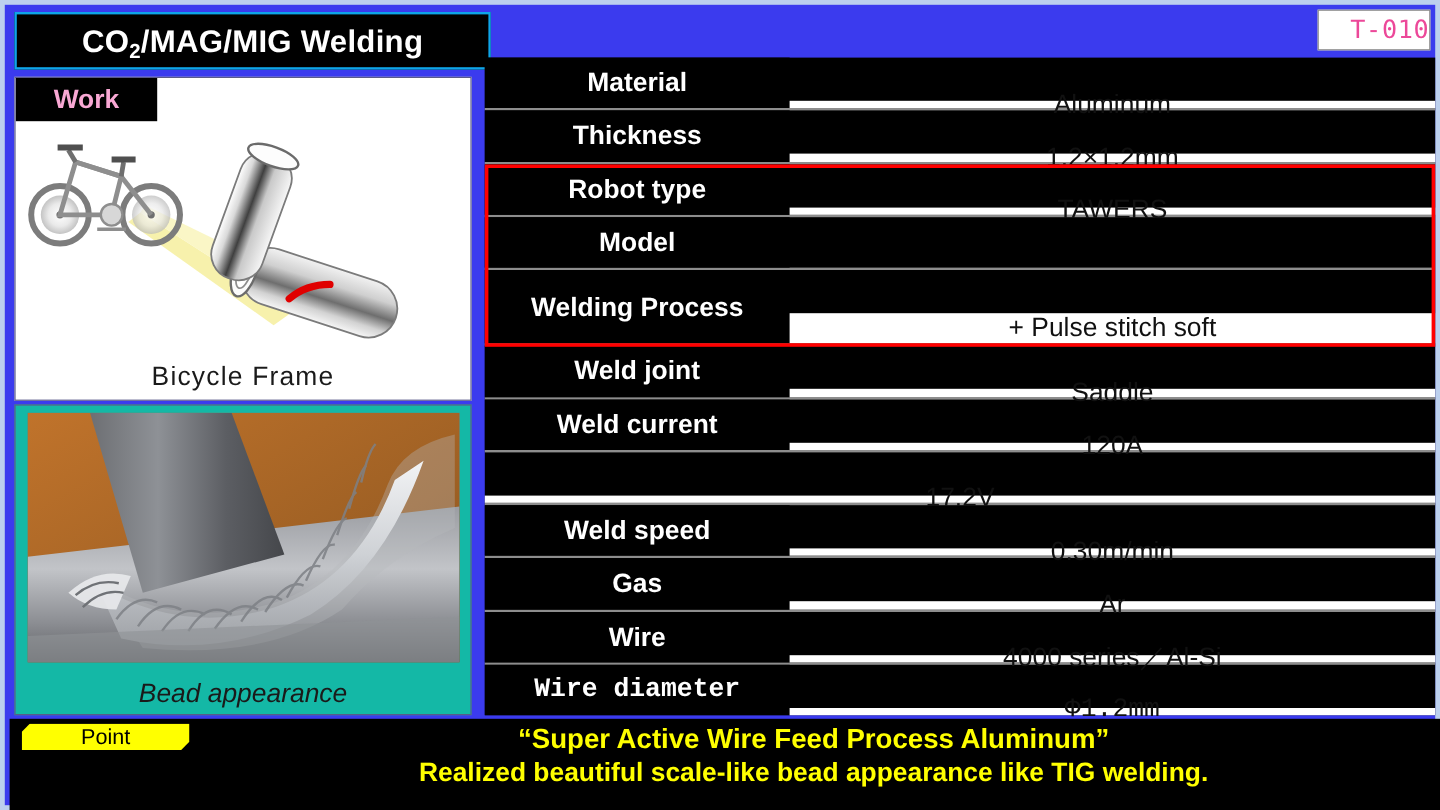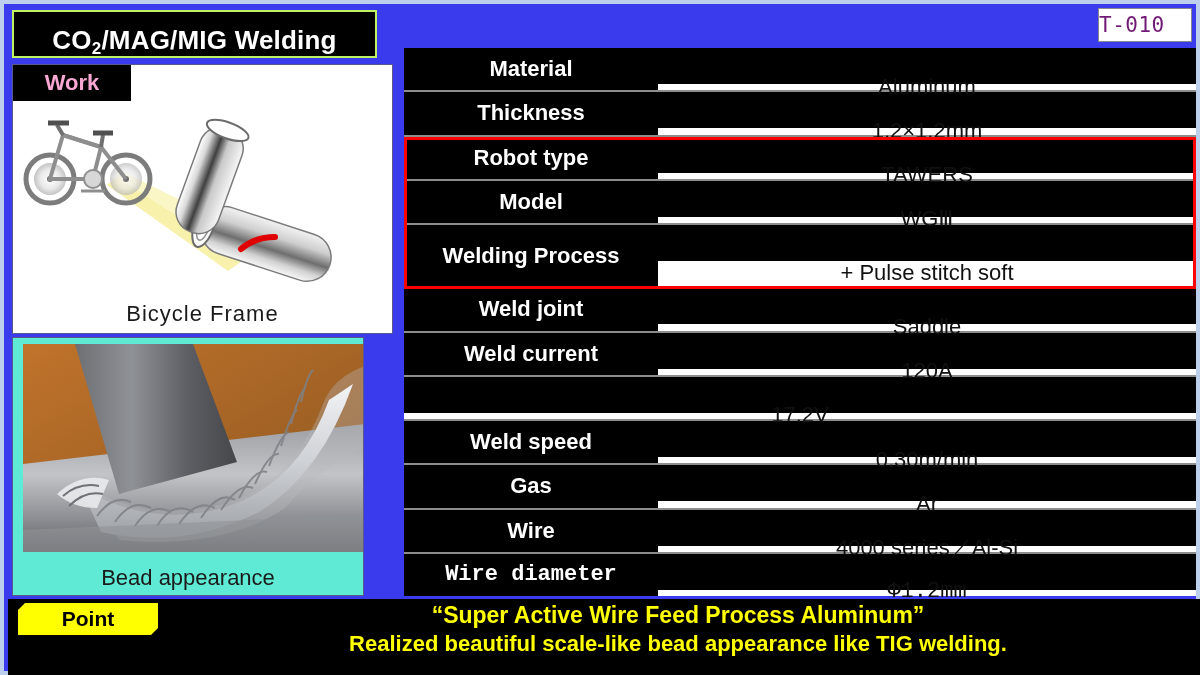--- a/index.html
+++ b/index.html
@@ -26,38 +26,38 @@
   .code-chip {
     position: absolute;
     top: 4px;
     right: 4px;
     width: 92px;
     height: 32px;
     background: #ffffff;
     border: 1px solid #8a8a8a;
     display: flex;
     align-items: center;
-    justify-content: flex-start;
+    justify-content: flex-end;
     font-size: 21px;
     letter-spacing: 0.5px;
-    color: #701a75;
+    color: #ec4899;
     font-family: "DejaVu Sans Mono", monospace;
   }
 
   
   .title-bar {
     position: absolute;
     left: 8px;
     top: 6px;
-    width: 365px;
+    width: 397px;
     height: 48px;
     background: #000000;
-    border: 2px solid #bef264;
-    display: flex;
-    align-items: flex-end;
+    border: 2px solid #0ea5e9;
+    display: flex;
+    align-items: center;
     justify-content: center;
     box-sizing: border-box;
   }
   .title-bar .title-text {
     color: #ffffff;
     font-size: 26px;
     font-weight: bold;
     letter-spacing: 0.2px;
     white-space: nowrap;
   }
@@ -111,26 +111,27 @@
     left: 0;
     top: 34px;
     width: 381px;
     height: 200px;
   }
 
   .photo-panel {
     position: absolute;
     left: 8px;
     top: 333px;
-    width: 352px;
+    width: 381px;
     height: 259px;
-    background: #5eead4;
+    background: #14b8a6;
     border: 1px solid #5a5a8a;
     box-sizing: border-box;
     overflow: hidden;
+    font-style: italic;
   }
   .photo-img {
     position: absolute;
     left: 10px;
     top: 6px;
     width: 360px;
     height: 208px;
     overflow: hidden;
     background: #8a7460;
   }
@@ -211,25 +212,25 @@
     width: 1192px;
     height: 76px;
     background: #000000;
     overflow: hidden;
   }
   .point-badge {
     position: absolute;
     left: 10px;
     top: 4px;
     width: 140px;
-    height: 32px;
+    height: 22px;
     background: #ffff00;
     color: #000;
-    font-size: 21px;
-    font-weight: bold;
+    font-size: 18px;
+    font-weight: normal;
     display: flex;
     align-items: center;
     justify-content: center;
     clip-path: polygon(7px 0, 100% 0, 100% calc(100% - 7px), calc(100% - 7px) 100%, 0 100%, 0 7px);
   }
   .point-lines {
     position: absolute;
     left: 160px;
     right: 12px;
     top: 2px;
@@ -397,21 +398,20 @@
       <div class="spec-val">1.2×1.2mm</div>
     </div>
 
     <div class="spec-row">
       <div class="spec-key">Robot type</div>
       <div class="spec-val">TAWERS</div>
     </div>
 
     <div class="spec-row">
       <div class="spec-key">Model</div>
-      <div class="spec-val">WGⅢ</div>
     </div>
 
     <div class="spec-row tall">
       <div class="spec-key">Welding Process</div>
       <div class="spec-val">
         <div>
           <span class="multi">+ Pulse stitch soft</span>
         </div>
       </div>
     </div>

